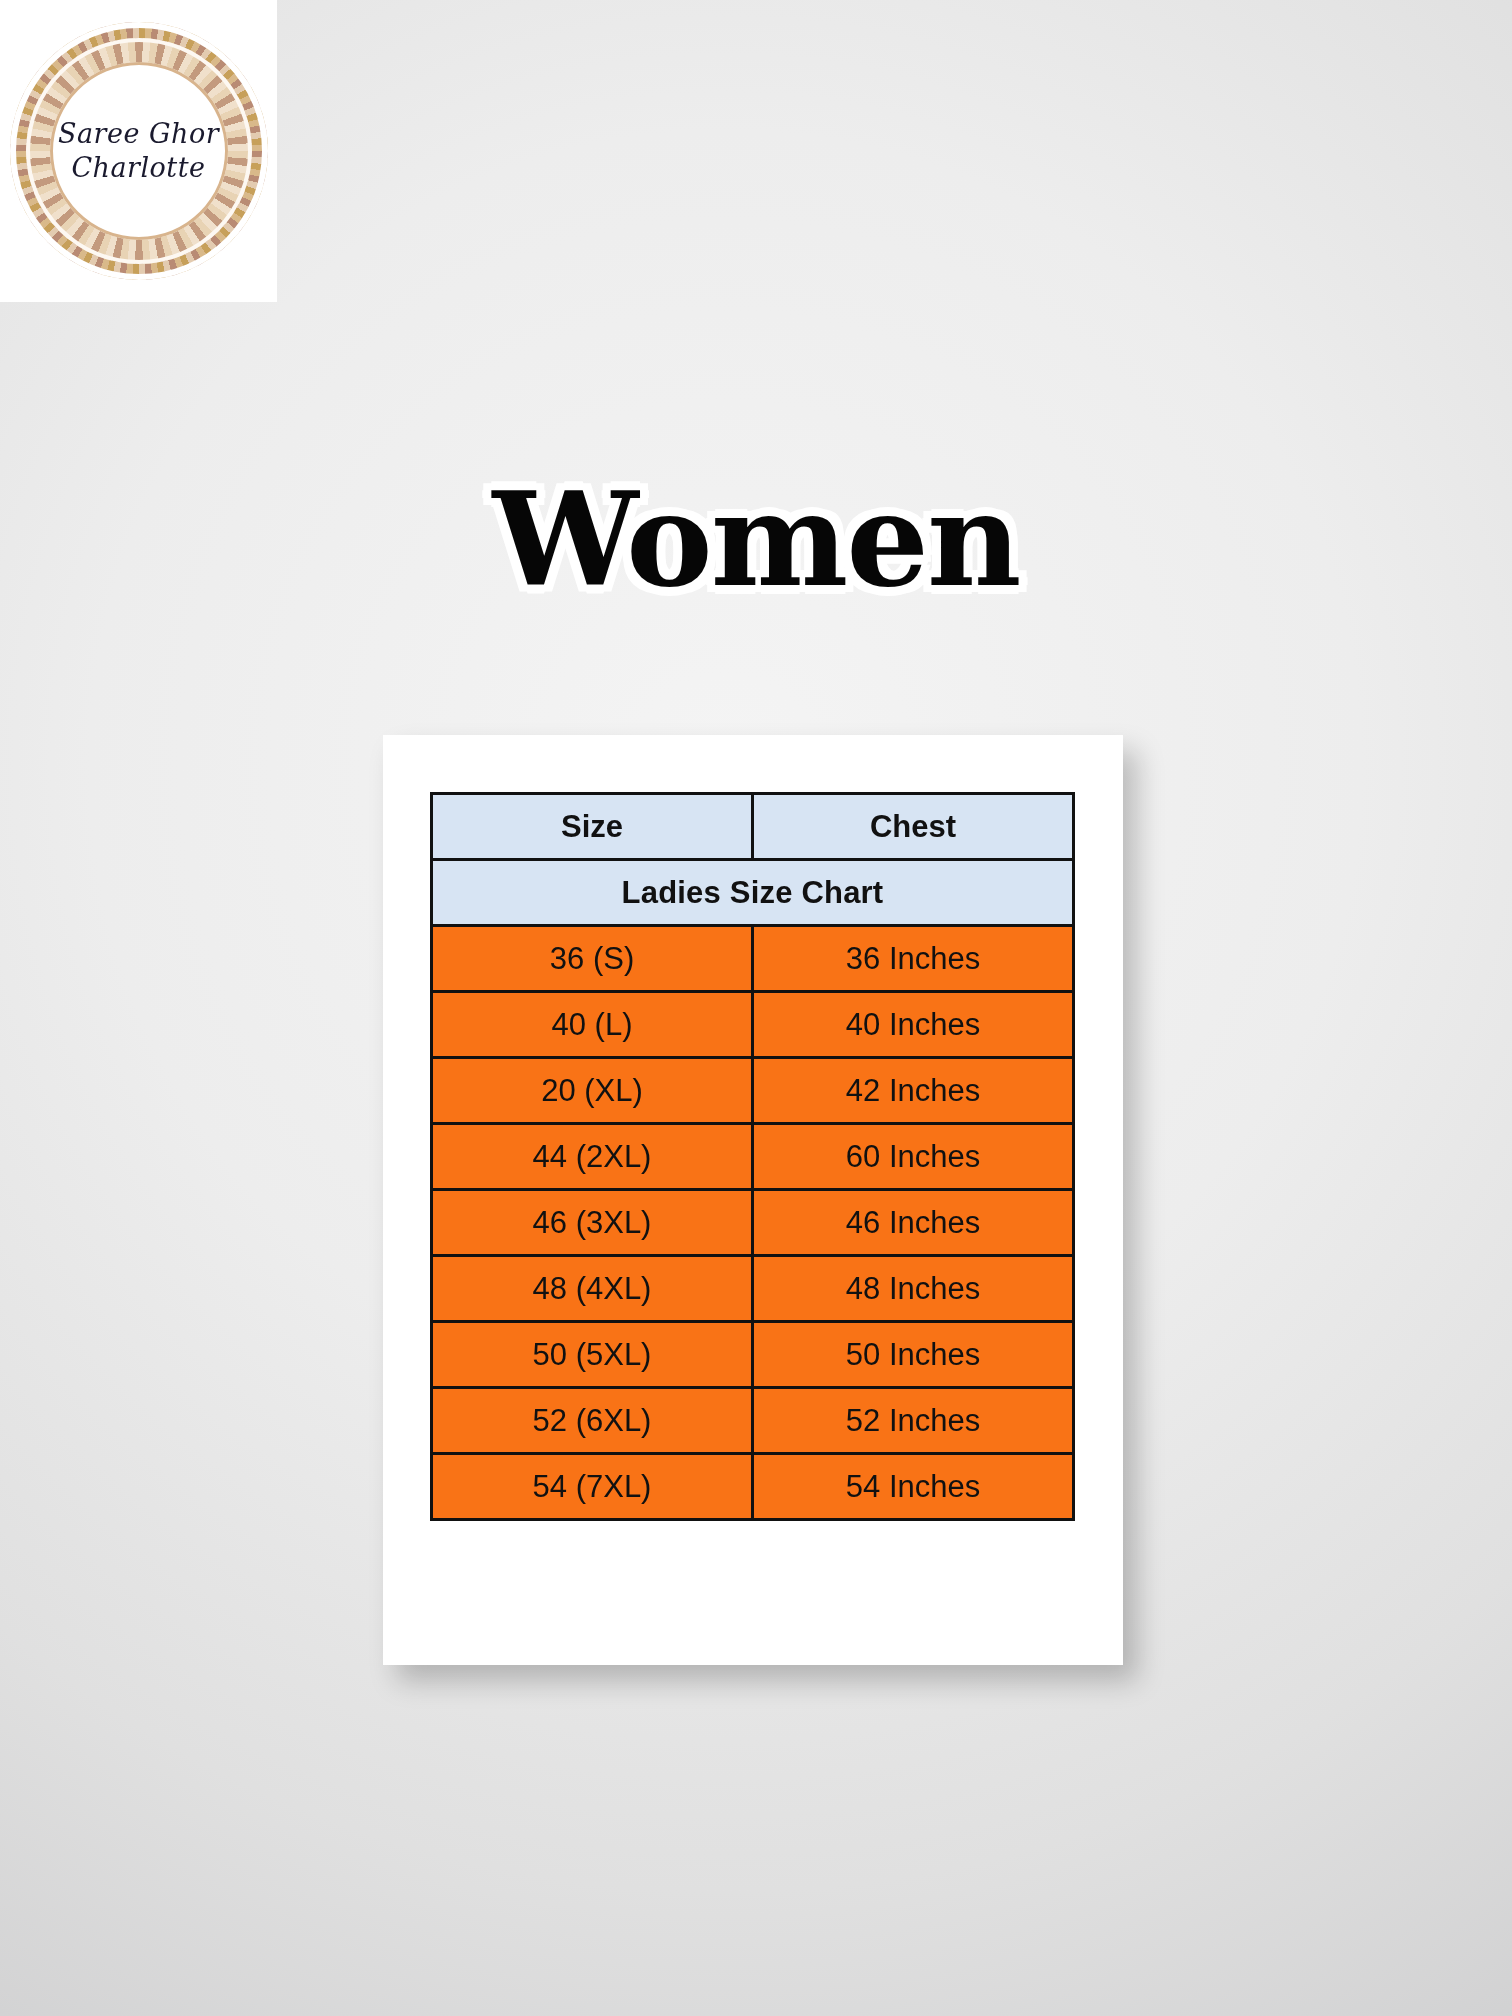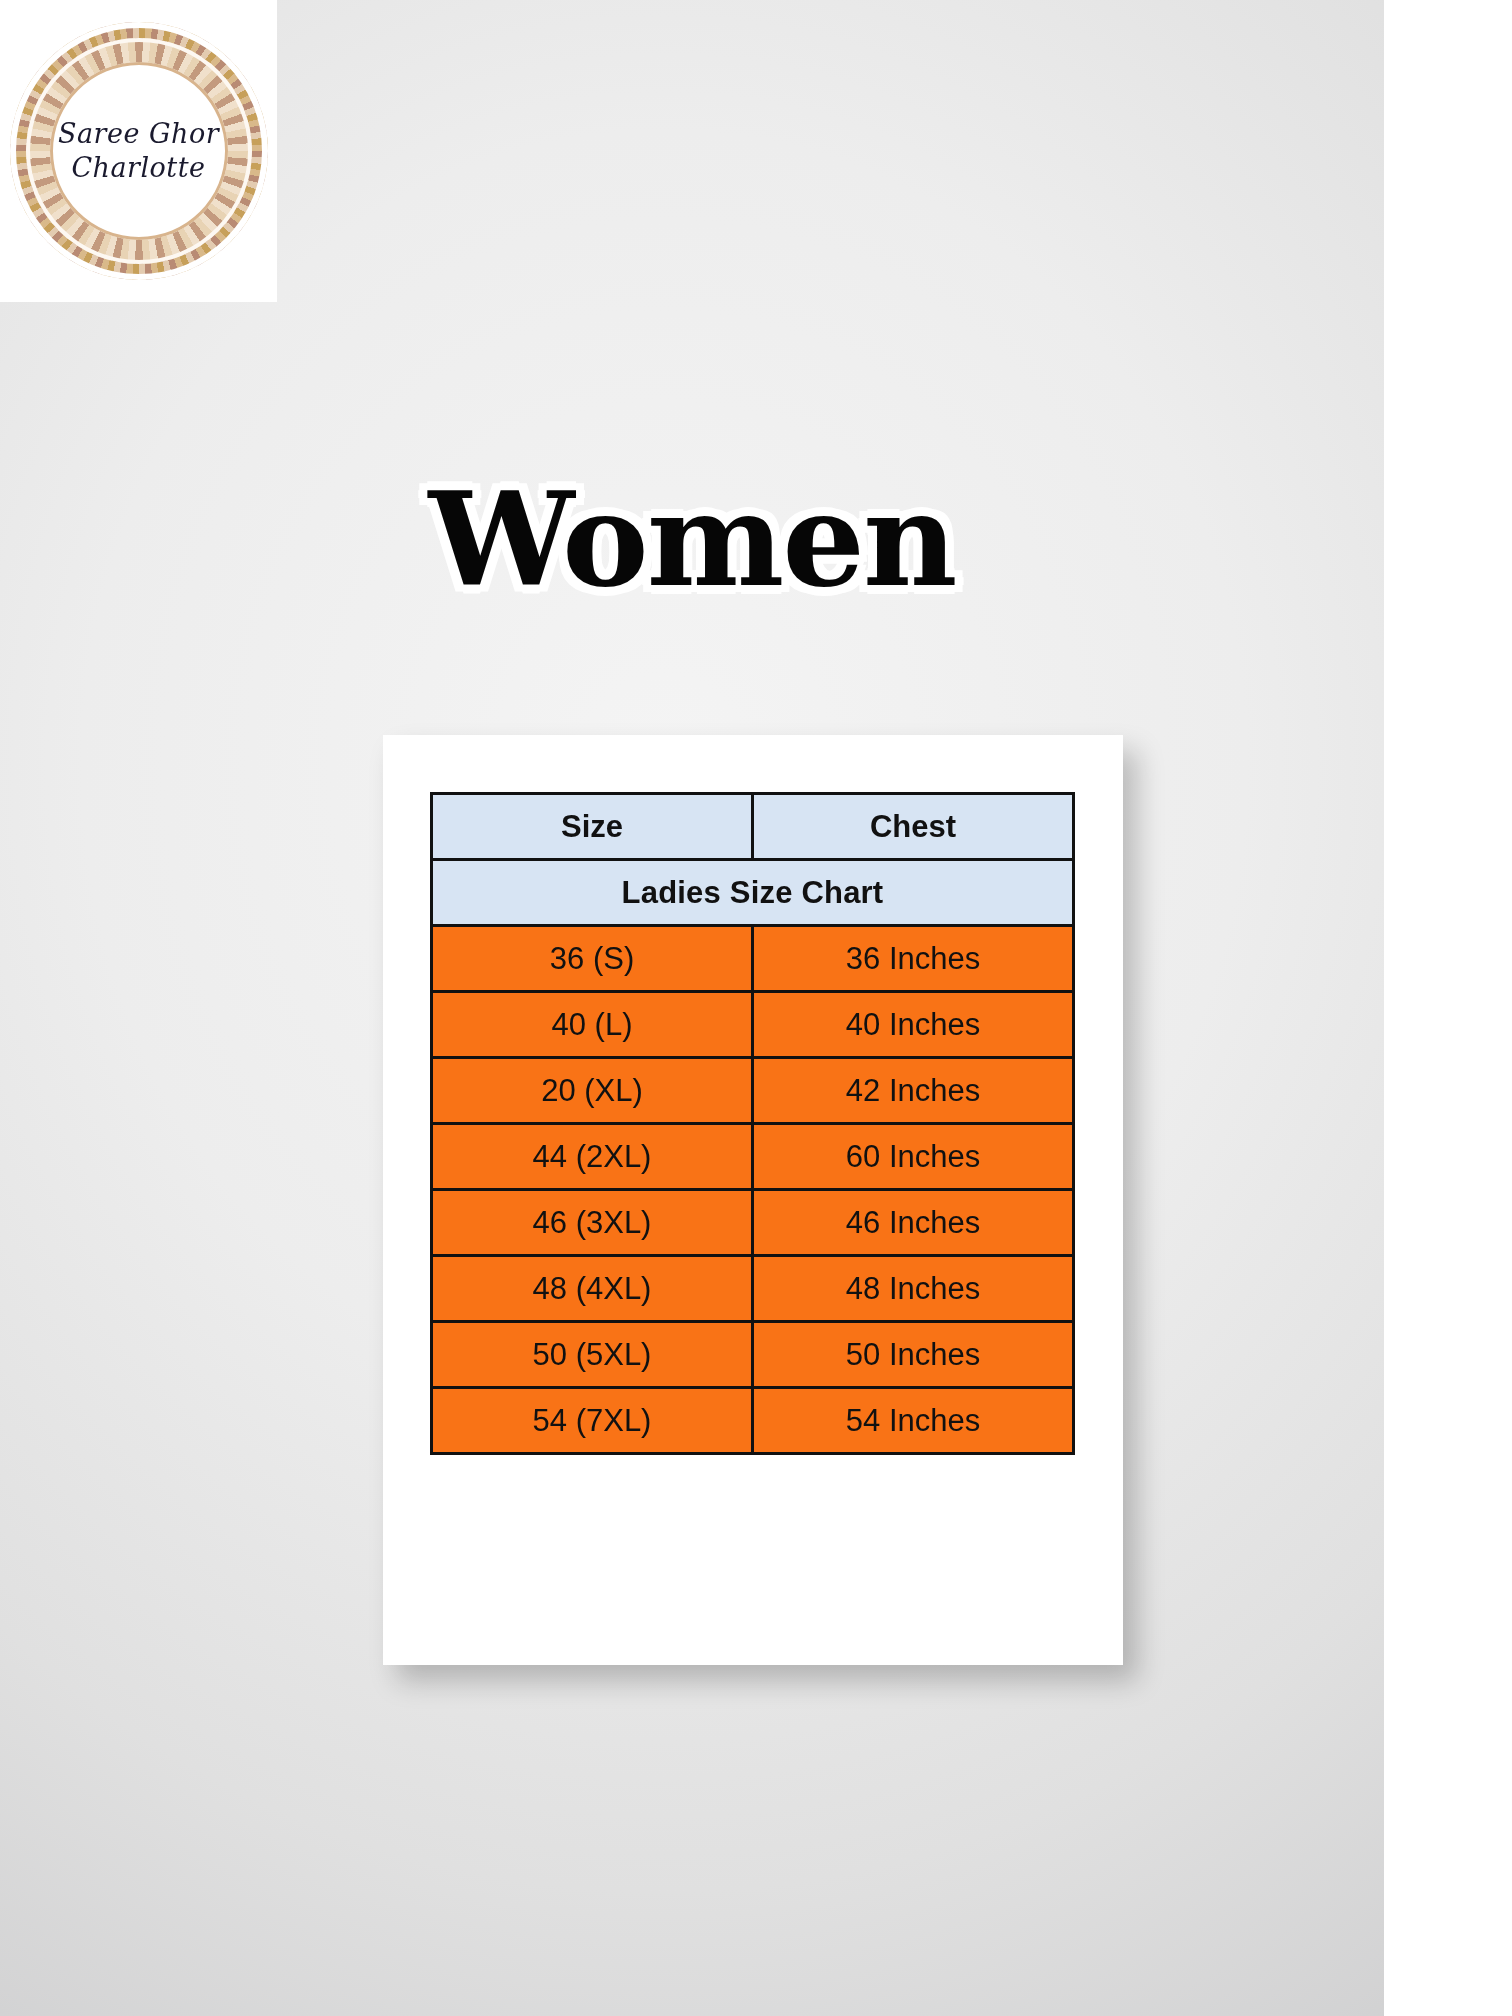--- a/index.html
+++ b/index.html
@@ -7,21 +7,21 @@
     margin: 0;
     padding: 0;
     width: 1512px;
     height: 2016px;
     overflow: hidden;
     font-family: "Liberation Sans", sans-serif;
   }
 
   .page {
     position: relative;
-    width: 1384px;
+    width: 1512px;
     height: 2016px;
     background: radial-gradient(ellipse 120% 90% at 48% 38%, #f4f4f4 0%, #ededed 35%, #e0e0e0 62%, #cfcfd0 85%, #c2c2c4 100%);
   }
 
   
   .logo-box {
     position: absolute;
     left: 0;
     top: 0;
     width: 277px;
@@ -199,20 +199,24 @@
         </tr>
         <tr>
           <td class="cell">48 (4XL)</td>
           <td class="cell">48 Inches</td>
         </tr>
         <tr>
           <td class="cell">50 (5XL)</td>
           <td class="cell">50 Inches</td>
         </tr>
         <tr>
+          <td class="cell">52 (6XL)</td>
+          <td class="cell">52 Inches</td>
+        </tr>
+        <tr>
           <td class="cell">54 (7XL)</td>
           <td class="cell">54 Inches</td>
         </tr>
       </tbody>
     </table>
   </div>
 
 </div>
 
 </body></html>

